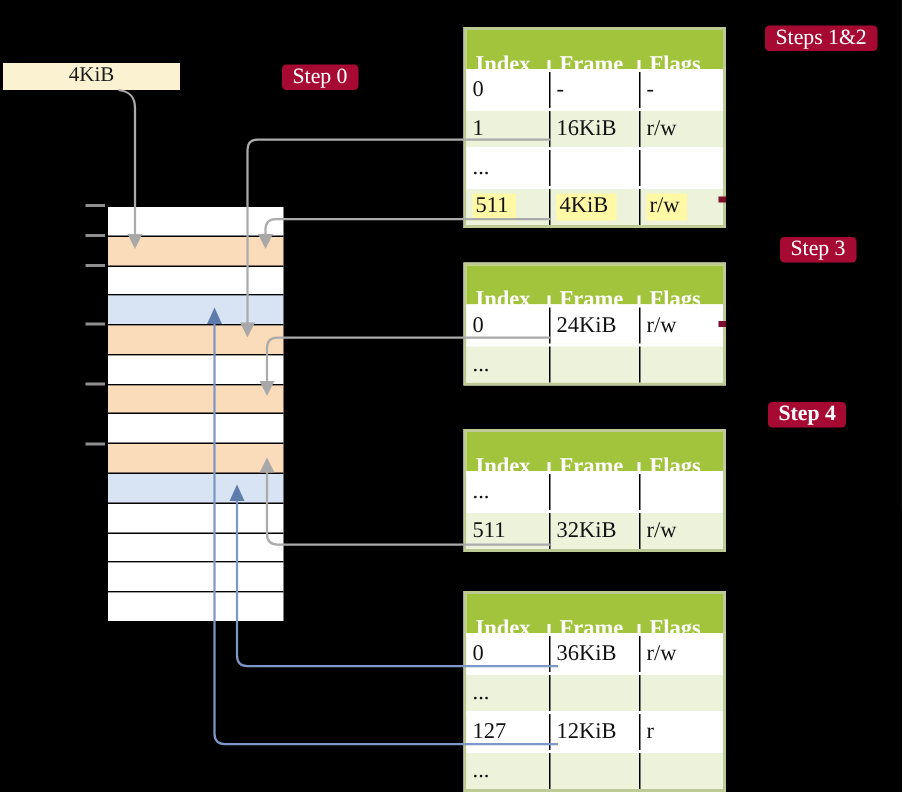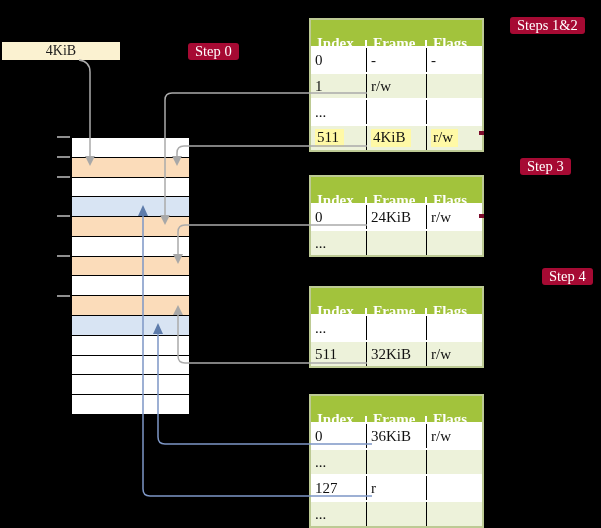--- a/index.html
+++ b/index.html
@@ -11,21 +11,21 @@
   html,body{margin:0;padding:0;background:#111;}
   .canvas{position:relative;width:601px;height:528px;background:var(--bg);overflow:hidden;
           font-family:"Liberation Serif","DejaVu Serif",serif;}
   .label-box{position:absolute;left:2px;top:42px;width:118px;height:18px;background:var(--cream);
              color:#1b1b1b;font-size:14px;display:flex;align-items:center;justify-content:center;}
   .badge{position:absolute;background:var(--red);color:#fff;font-size:14.5px;line-height:16px;
          padding:0 7px 1px 7px;border-radius:3px;white-space:nowrap;}
   .badge.step0{left:188px;top:43px;}
   .badge.steps12{left:510px;top:17px;}
   .badge.step3{left:520px;top:158px;}
-  .badge.step4{left:542px;top:268px;}
+  .badge.step4{left:512px;top:268px;font-weight:bold;}
   .stack{position:absolute;left:71px;top:137px;width:119px;height:278px;border:1px solid #000;
          display:flex;flex-direction:column;box-sizing:border-box;}
   .mrow{flex:1;border-bottom:1px solid #000;}
   .mrow:last-child{border-bottom:none;}
   .mrow.white{background:var(--whiterow);} .mrow.orange{background:var(--orange);}
   .mrow.blue{background:var(--bluerow);}
   .tick{position:absolute;left:57px;width:13px;height:2px;background:var(--tick);}
   .pt-table{position:absolute;left:309px;width:175px;border:2px solid var(--tborder);
             box-sizing:border-box;background:#fff;}
   .pt-table.t1{top:18px;} .pt-table.t2{top:175px;} .pt-table.t3{top:286px;} .pt-table.t4{top:394px;}
@@ -98,20 +98,23 @@
         </div>
         <div class="tcell">
           <span>-</span>
         </div>
       </div>
       <div class="trow green">
         <div class="tcell">
           <span>1</span>
         </div>
         <div class="tcell">
+          <span>16KiB</span>
+        </div>
+        <div class="tcell">
           <span>r/w</span>
         </div>
       </div>
       <div class="trow white">
         <div class="tcell">
           <span>...</span>
         </div>
         <div class="tcell"></div>
         <div class="tcell"></div>
       </div>
@@ -197,20 +200,23 @@
       <div class="trow green">
         <div class="tcell">
           <span>...</span>
         </div>
         <div class="tcell"></div>
         <div class="tcell"></div>
       </div>
       <div class="trow white">
         <div class="tcell">
           <span>127</span>
+        </div>
+        <div class="tcell">
+          <span>12KiB</span>
         </div>
         <div class="tcell">
           <span>r</span>
         </div>
       </div>
       <div class="trow green">
         <div class="tcell">
           <span>...</span>
         </div>
         <div class="tcell"></div>

